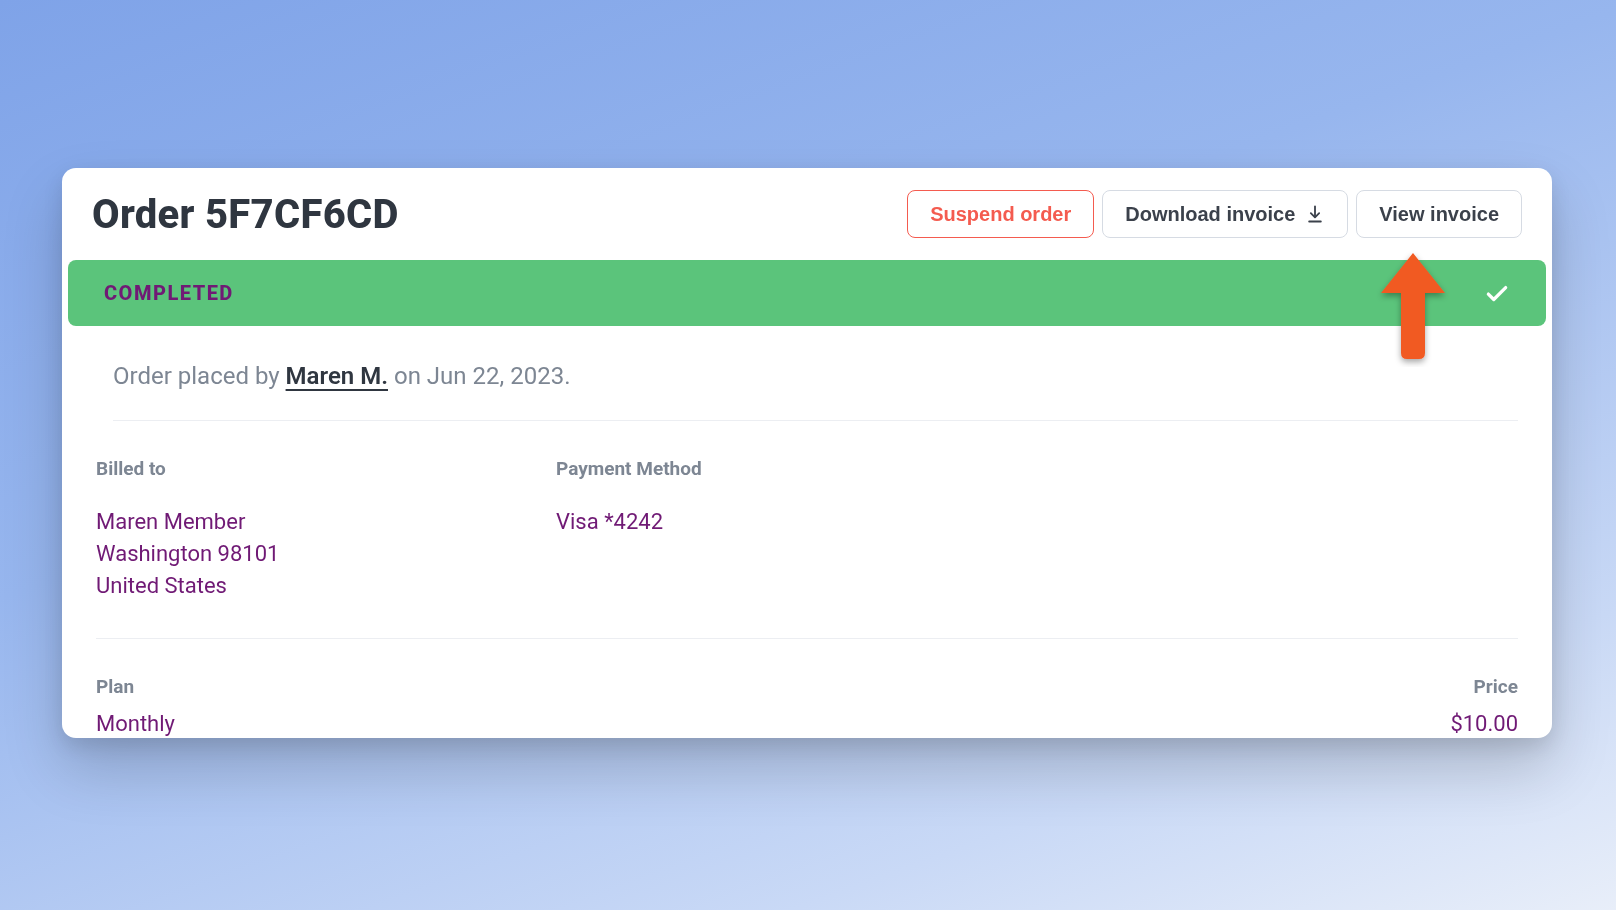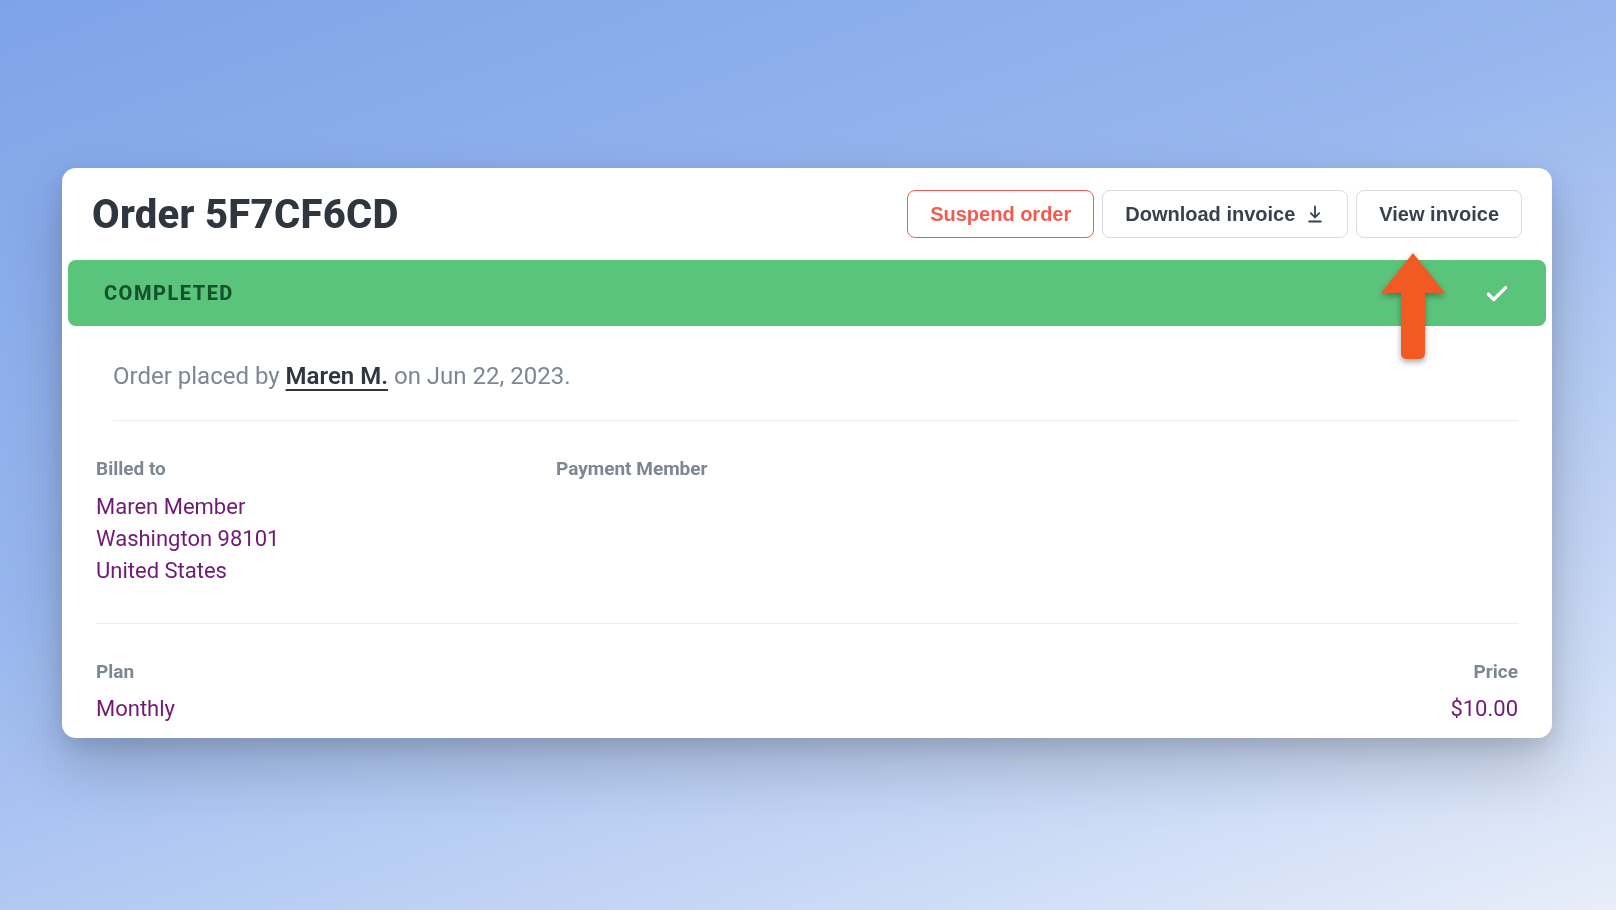--- a/index.html
+++ b/index.html
@@ -57,21 +57,21 @@
     cursor: pointer;
     white-space: nowrap;
   }
   .btn-danger {
     border-color: #f45b4f;
     color: #f45b4f;
   }
   .btn svg { display: block; }
   .status-bar {
     background: #5bc47b;
-    color: #14532d;
+    color: #701a75;
     height: 66px;
     display: flex;
     align-items: center;
     justify-content: space-between;
     padding: 0 36px;
     font-weight: 800;
     font-size: 20px;
     letter-spacing: 1.5px;
     border-radius: 8px;
     margin: 0 6px;
@@ -98,21 +98,21 @@
   .info-grid {
     display: grid;
     grid-template-columns: 460px 1fr;
     padding: 36px 0 36px 0;
     border-bottom: 1px solid #eceef2;
   }
   .info-label {
     font-size: 19px;
     font-weight: 700;
     color: #7d8693;
-    margin-bottom: 11px;
+    margin-bottom: 26px;
   }
   .info-value {
     font-size: 22px;
     color: #701a75;
     line-height: 1.45;
   }
   .plan-row {
     display: flex;
     justify-content: space-between;
     align-items: flex-start;
@@ -177,21 +177,22 @@
     <div class="info-grid">
       <div>
         <div class="info-label">Billed to</div>
         <div class="info-value">
           <div>Maren Member</div>
           <div>Washington 98101</div>
           <div>United States</div>
         </div>
       </div>
       <div>
-        <div class="info-label">Payment Member</div>
+        <div class="info-label">Payment Method</div>
+        <div class="info-value">Visa *4242</div>
       </div>
     </div>
 
     <div class="plan-row">
       <div class="plan-col-left">
         <div class="info-label">Plan</div>
         <div class="info-value">Monthly</div>
       </div>
       <div class="plan-col-right">
         <div class="info-label">Price</div>

